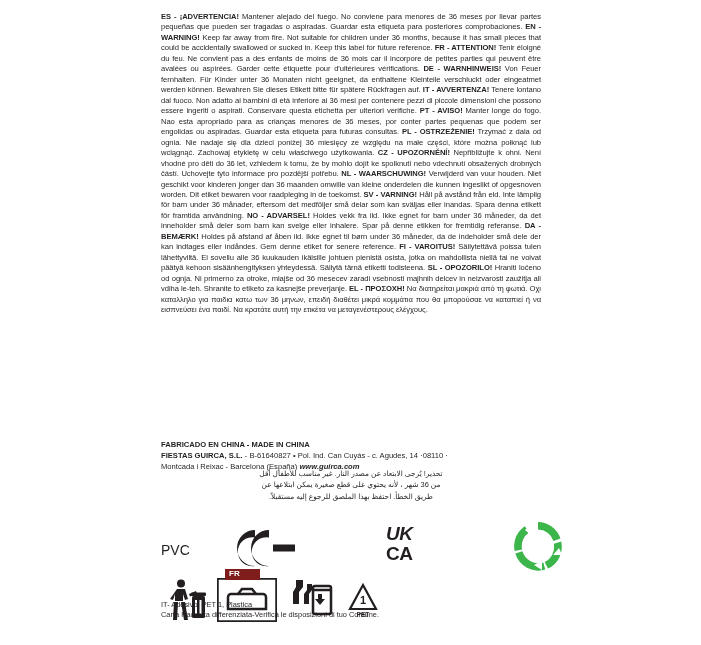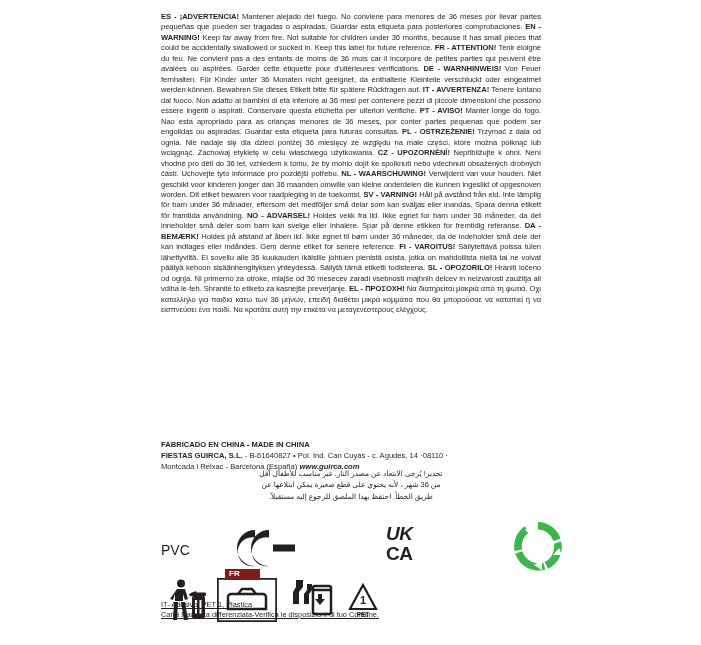--- a/index.html
+++ b/index.html
@@ -137,21 +137,20 @@
     color: #231f20;
   }
   .it-note {
     position: absolute;
     left: 161px;
     top: 600px;
     width: 380px;
     font-size: 7.4px;
     line-height: 1.35;
     color: #231f20;
-    text-decoration: underline;
   }
 </style>
 </head>
 <body>
 
 <div class="page">
 
   <div class="warning-block"><b>ES - ¡ADVERTENCIA!</b> Mantener alejado del fuego. No conviene para menores de 36 meses por llevar partes pequeñas que pueden ser tragadas o aspiradas. Guardar esta etiqueta para posteriores comprobaciones. <b>EN - WARNING!</b> Keep far away from fire. Not suitable for children under 36 months, because it has small pieces that could be accidentally swallowed or sucked in. Keep this label for future reference. <b>FR - ATTENTION!</b> Tenir éloigné du feu. Ne convient pas a des enfants de moins de 36 mois car il incorpore de petites parties qui peuvent être avalées ou aspirées. Garder cette étiquette pour d'ultérieures vérifications. <b>DE - WARNHINWEIS!</b> Von Feuer fernhalten. Für Kinder unter 36 Monaten nicht geeignet, da enthaltene Kleinteile verschluckt oder eingeatmet werden können. Bewahren Sie dieses Etikett bitte für spätere Rückfragen auf. <b>IT - AVVERTENZA!</b> Tenere lontano dal fuoco. Non adatto ai bambini di età inferiore ai 36 mesi per contenere pezzi di piccole dimensioni che possono essere ingeriti o aspirati. Conservare questa etichetta per ulteriori verifiche. <b>PT - AVISO!</b> Manter longe do fogo. Nao esta apropriado para as crianças menores de 36 meses, por conter partes pequenas que podem ser engolidas ou aspiradas. Guardar esta etiqueta para futuras consultas. <b>PL - OSTRZEŻENIE!</b> Trzymać z dala od ognia. Nie nadaje się dla dzieci poniżej 36 miesięcy ze względu na małe części, które można połknąć lub wciągnąć. Zachowaj etykietę w celu właściwego użytkowania. <b>CZ - UPOZORNĚNÍ!</b> Nepřibližujte k ohni. Není vhodné pro děti do 36 let, vzhledem k tomu, že by mohlo dojít ke spolknutí nebo vdechnutí obsažených drobných částí. Uchovejte tyto informace pro pozdější potřebu. <b>NL - WAARSCHUWING!</b> Verwijderd van vuur houden. Niet geschikt voor kinderen jonger dan 36 maanden omwille van kleine onderdelen die kunnen ingeslikt of opgesnoven worden. Dit etiket bewaren voor raadpleging in de toekomst. <b>SV - VARNING!</b> Håll på avstånd från eld. Inte lämplig för barn under 36 månader, eftersom det medföljer små delar som kan sväljas eller inandas. Spara denna etikett för framtida användning. <b>NO - ADVARSEL!</b> Holdes vekk fra ild. Ikke egnet for barn under 36 måneder, da det inneholder små deler som barn kan svelge eller inhalere. Spar på denne etikken for fremtidig referanse. <b>DA - BEMÆRK!</b> Holdes på afstand af åben ild. Ikke egnet til børn under 36 måneder, da de indeholder små dele der kan indtages eller indåndes. Gem denne etiket for senere reference. <b>FI - VAROITUS!</b> Säilytettävä poissa tulen lähettyviltä. Ei sovellu alle 36 kuukauden ikäisille johtuen pienistä osista, jotka on mahdollista niellä tai ne voivat päätyä kehoon sisäänhengityksen yhteydessä. Säilytä tärnä etiketti todisteena. <b>SL - OPOZORILO!</b> Hraniti ločeno od ognja. Ni primerno za otroke, mlajše od 36 mesecev zaradi vsebnosti majhnih delcev in neizvarosti zaužitja ali vdiha le-teh. Shranite to etiketo za kasnejše preverjanje. <b>EL - ΠΡΟΣΟΧΗ!</b> Να διατηρείται μακριά από τη φωτιά. Οχι καταλληλο για παιδια κατω των 36 μηνων, επειδή διαθέτει μικρά κομμάτια που θα μπορούσαε να καταπιεί ή να εισπνεύσει ένα παιδί. Να κρατάτε αυτή την ετικέτα να μεταγενέστερους ελέγχους.</div>
 
   <div class="mfr-block">

